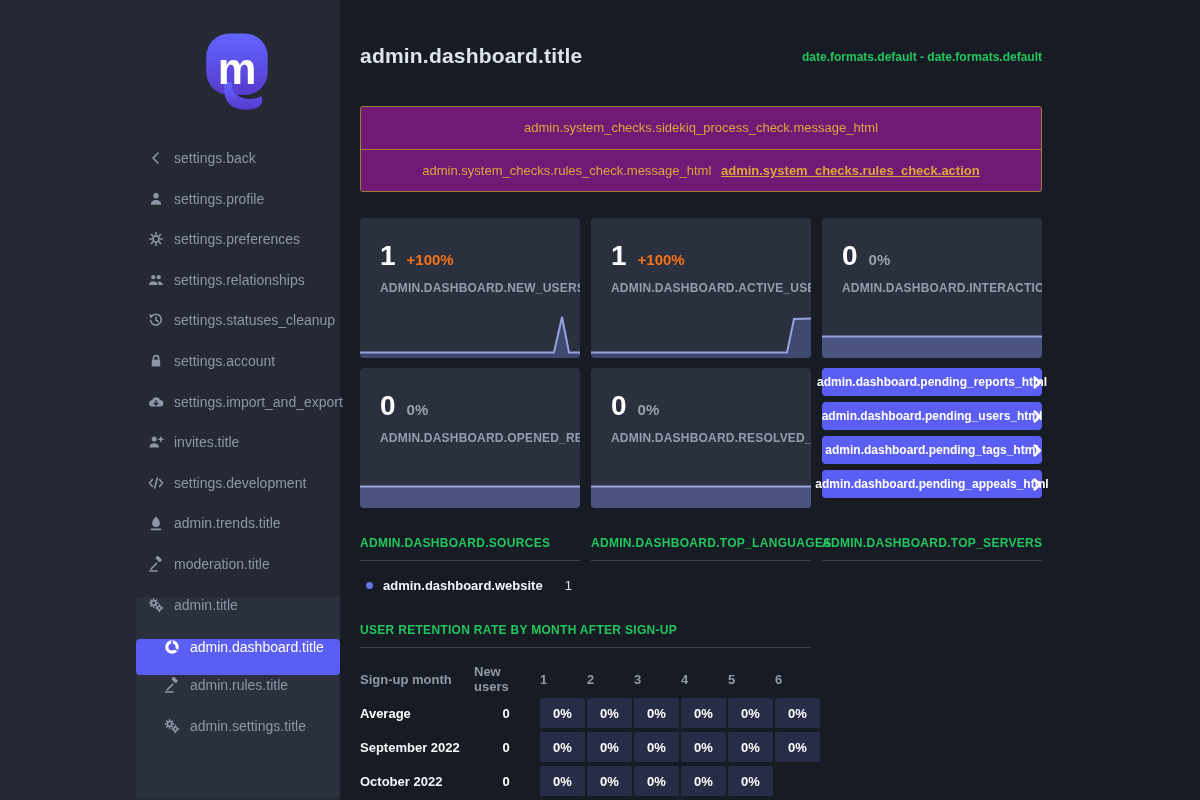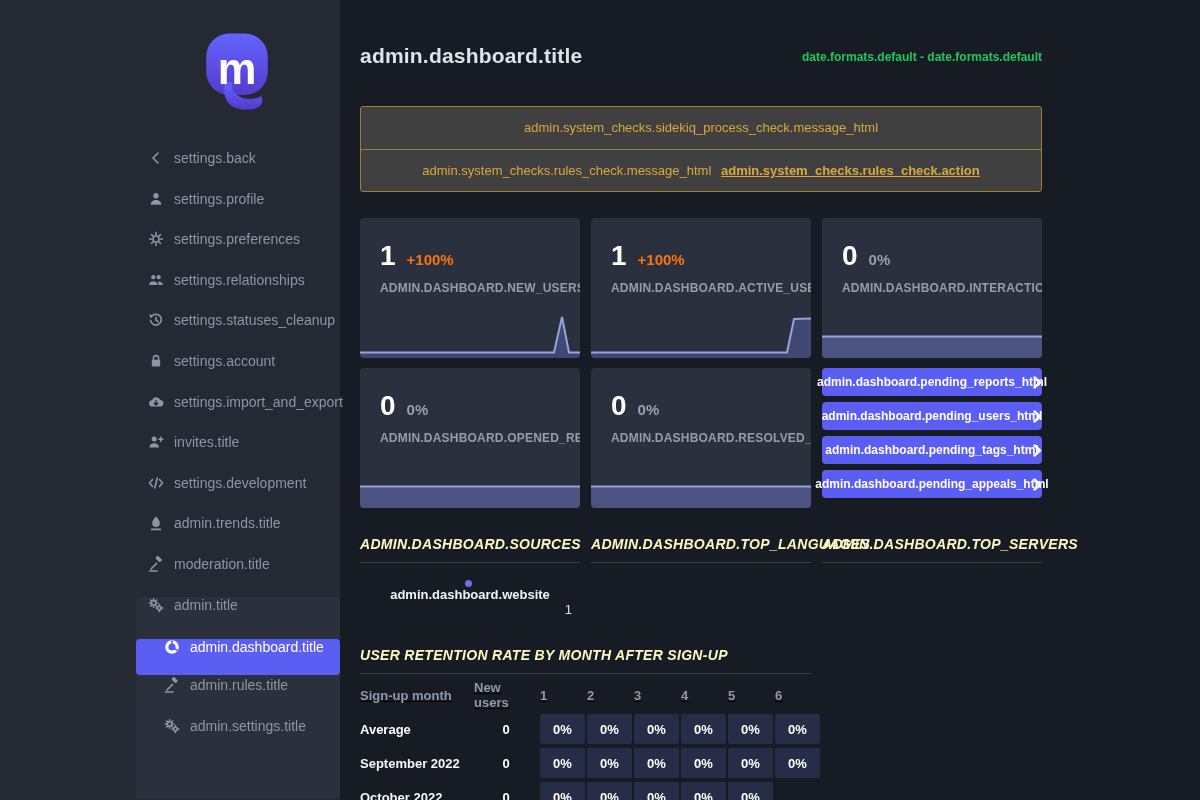--- a/index.html
+++ b/index.html
@@ -19,21 +19,21 @@
   .nav-item.active { background:#5b5ef2; color:#ffffff; border-radius:4px; height:36px; margin:2px 0; }
   .icon-stroke { stroke:currentColor; fill:none; stroke-width:1.6; stroke-linecap:round; stroke-linejoin:round; }
   .icon-fill { fill:currentColor; stroke:none; }
 
   
   .main { position:absolute; left:360px; top:0; width:682px; }
   .page-header { margin-top:44px; display:flex; align-items:flex-start; justify-content:space-between; }
   .page-header h1 { font-size:21px; font-weight:bold; color:#dce3ea; letter-spacing:.2px; }
   .daterange { font-size:12px; font-weight:bold; color:#22c55e; margin-top:6px; }
 
-  .alert { margin-top:38px; border:1px solid #a1812e; background:#404040; border-radius:3px;
+  .alert { margin-top:38px; border:1px solid #a1812e; background:#701a75; border-radius:3px;
     color:#d9a83c; font-size:13px; text-align:center; }
   .alert-row { height:42px; line-height:42px; white-space:nowrap; overflow:hidden; }
   .alert-row + .alert-row { border-top:1px solid #a1812e; }
   .alert-action { color:#d9a83c; font-weight:bold; text-decoration:underline; cursor:pointer; margin-left:6px; }
 
   .grid { margin-top:26px; display:grid; grid-template-columns:220px 220px 220px; grid-auto-rows:140px; gap:10px 11px; }
   .card { position:relative; background:#2a303e; border-radius:4px; overflow:hidden; padding:22px 0 0 20px; }
   .card-top { display:flex; align-items:baseline; gap:11px; }
   .num { font-size:28px; font-weight:bold; color:#ffffff; }
   .pct { font-size:15px; font-weight:bold; }
@@ -43,30 +43,30 @@
     white-space:nowrap; overflow:hidden; width:200px; }
   .spark { position:absolute; left:0; bottom:0; width:220px; height:45px; display:block; }
 
   .pending { display:flex; flex-direction:column; gap:6px; }
   .pending-btn { position:relative; height:28px; background:#5b5ef2; border-radius:4px; display:flex;
     align-items:center; justify-content:center; color:#fff; font-size:12px; font-weight:bold;
     text-decoration:none; cursor:pointer; white-space:nowrap; }
   .pending-btn svg { position:absolute; right:0px; width:9px; height:13px; }
 
   .sections { margin-top:28px; display:grid; grid-template-columns:220px 220px 220px; gap:0 11px; }
-  .section-title { font-size:14px; font-weight:bold; color:#fef9c3; letter-spacing:.3px; white-space:nowrap;font-style:italic; }
+  .section-title { font-size:12px; font-weight:bold; color:#22c55e; letter-spacing:.3px; white-space:nowrap; }
   .section-rule { border-bottom:1px solid #3a404d; margin-top:10px; }
-  .source-row { margin-top:17px; display:flex; align-items:center; font-size:13px;flex-direction:column; }
+  .source-row { margin-top:17px; display:flex; align-items:center; font-size:13px; }
   .dot { width:7px; height:7px; border-radius:50%; background:#6b72e8; margin:0 10px 0 6px; }
   .source-label { color:#f2f5f8; font-weight:bold; }
   .source-value { margin-left:auto; margin-right:8px; color:#d9e1e8; }
 
   .retention { margin-top:30px; width:451px; }
   .rt-grid { display:grid; grid-template-columns:112px 64px repeat(6,45px); column-gap:2px; align-items:center; }
-  .rt-head { margin-top:6px;text-decoration:underline; }
+  .rt-head { margin-top:16px; }
   .rt-h { font-size:13px; font-weight:bold; color:#9099a8; }
   .rt-h.center { text-align:left; }
   .rt-row { margin-top:4px; }
   .rt-label { font-size:13px; font-weight:600; color:#f4f6f9; }
   .rt-row.avg .rt-label { font-weight:bold; color:#ffffff; }
   .rt-users { font-size:13px; font-weight:bold; color:#ffffff; text-align:center; }
   .rt-cell { height:30px; background:#282d47; border-radius:2px; display:flex; align-items:center;
     justify-content:center; font-size:13px; font-weight:bold; color:#ffffff; }
 </style>
 </head>

